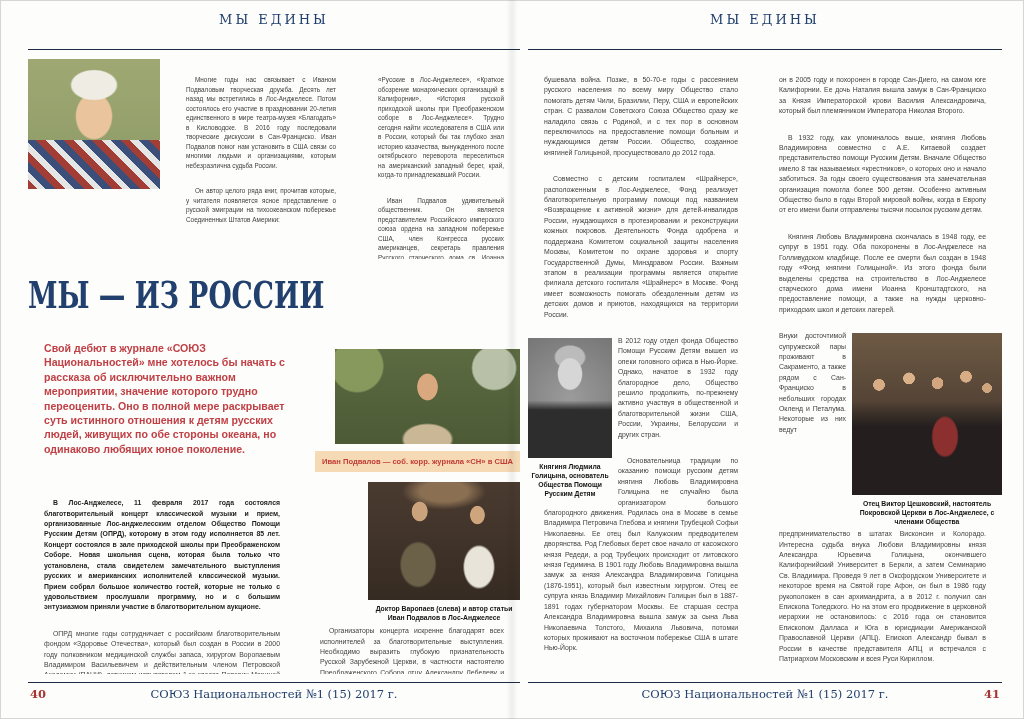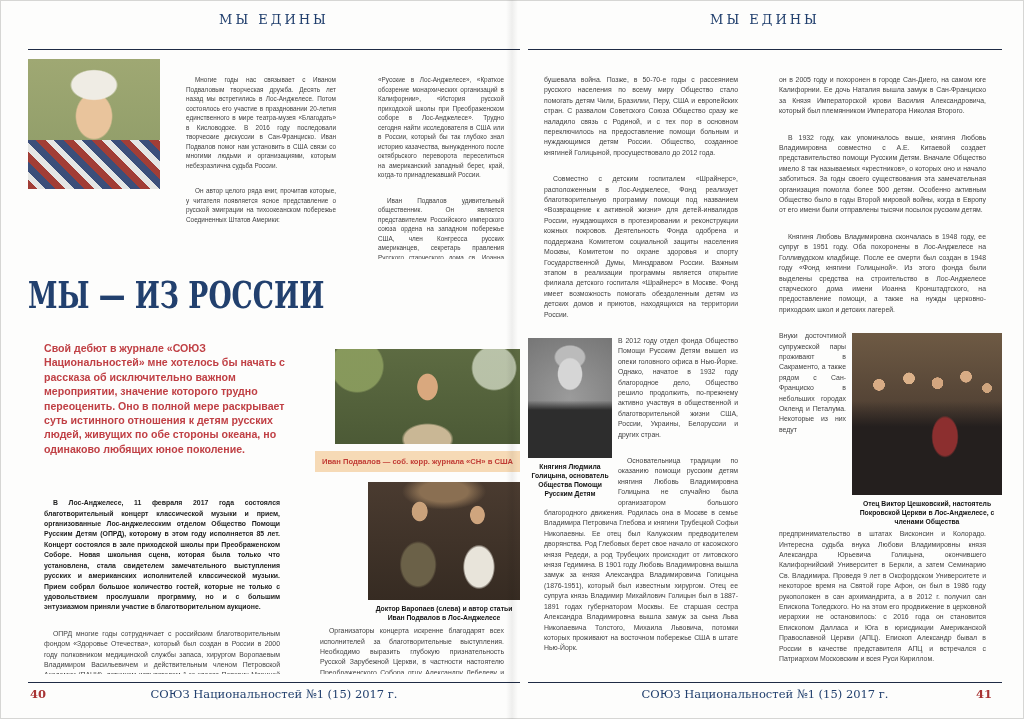--- a/index.html
+++ b/index.html
@@ -17,21 +17,21 @@
   .page-left{left:28px;width:492px;}
   .page-right{left:528px;width:474px;}
   .page-header{font-family:"DejaVu Serif",serif;color:var(--navy);text-align:center;
                font-size:13px;letter-spacing:3px;padding:12px 0 22px;border-bottom:1.5px solid var(--rule);}
   .page-body{height:615px;overflow:hidden;padding-top:9px;}
   .page-footer{position:absolute;left:0;right:0;bottom:14px;background:#fdfdfc;
                border-top:1.5px solid var(--rule);padding-top:4px;height:18px;}
   .footer-journal{font-family:"DejaVu Serif",serif;color:var(--navy);font-size:11.5px;text-align:center;}
   .footer-num{font-family:"DejaVu Serif",serif;color:var(--red-accent);font-size:11.5px;font-weight:bold;
               position:absolute;top:4px;}
-  .num-left{left:2px;} .num-right{right:10px;}
+  .num-left{left:2px;} .num-right{right:2px;}
 
   p{margin:16px;text-align:justify;font-size:6.9px;line-height:10.4px;color:var(--body-text);}
   p + p{text-indent:9px;}
   .indent{text-indent:9px;}
   .small p{font-size:6.4px;line-height:9.5px;}
 
   
   .top-row{display:flex;gap:10px;height:200px;overflow:hidden;}
   .portrait-fig{width:132px;flex:none;}
   .portrait-photo{width:132px;height:130px;

